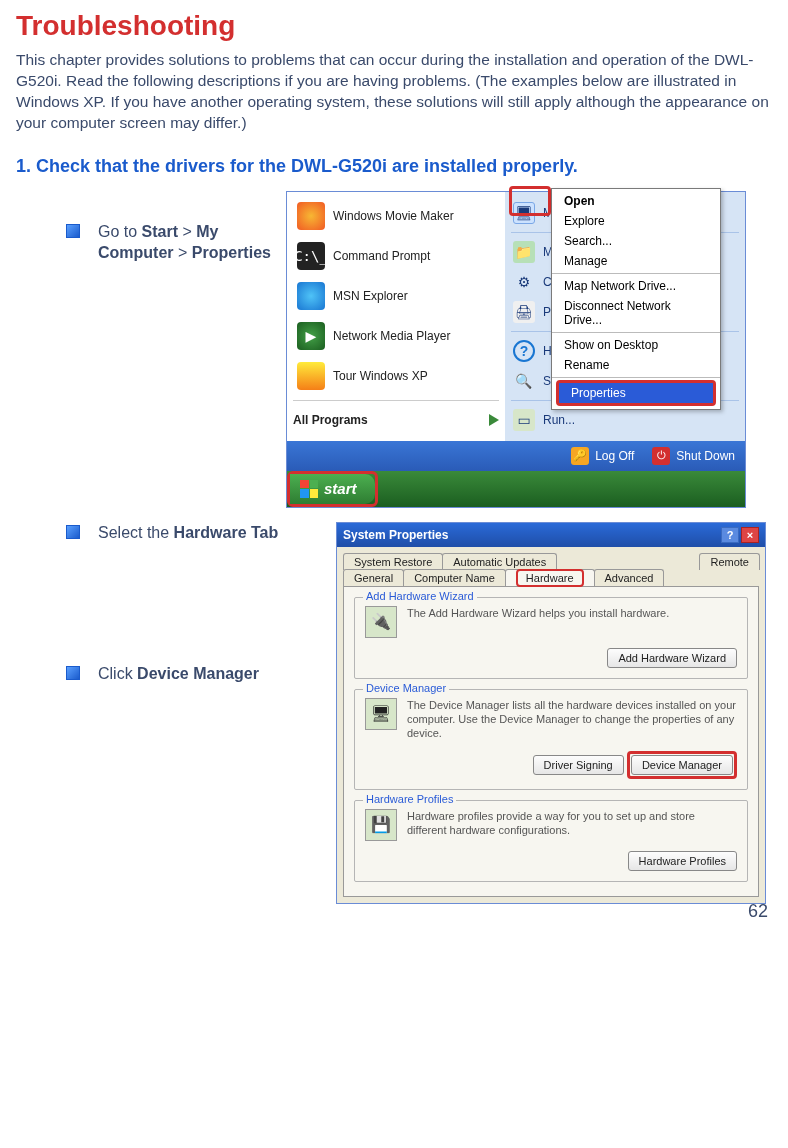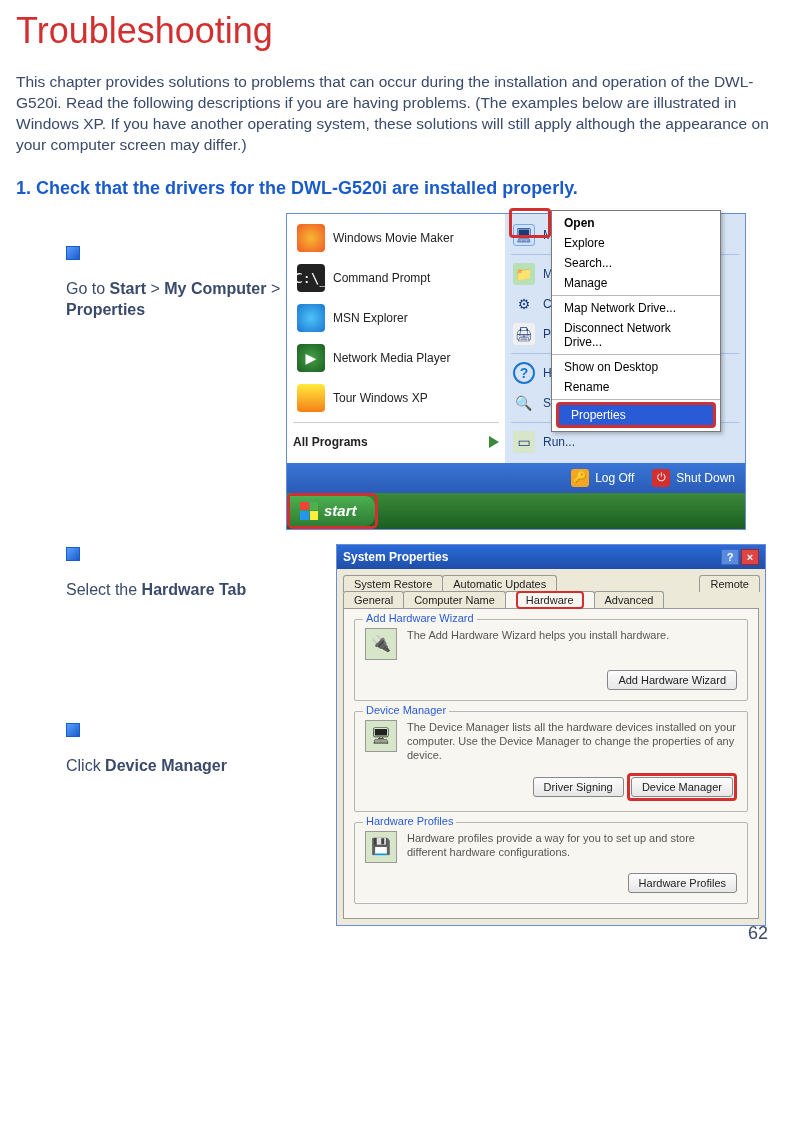--- a/index.html
+++ b/index.html
@@ -6,23 +6,23 @@
   body {
     font-family: Arial, Helvetica, sans-serif;
     width: 788px;
     background: #fff;
     color: #333;
     padding: 10px 16px 10px 16px;
     position: relative;
   }
   h1 {
     color: #d32f2f;
-    font-size: 36px;
-    font-weight: normal;
-    margin-bottom: 20px;
+    font-size: 28px;
+    font-weight: bold;
+    margin-bottom: 8px;
   }
   .intro {
     color: #3a4a6b;
     font-size: 15.5px;
     line-height: 1.35;
     margin-bottom: 22px;
   }
   h2.step-title {
     color: #1a5bcc;
     font-size: 18px;
@@ -37,21 +37,20 @@
   .instr-col {
     width: 270px;
     padding-left: 50px;
     padding-top: 30px;
   }
   .instr-col.narrow { padding-top: 0; }
   .bullet-row {
     display: flex;
     align-items: flex-start;
     gap: 18px;
-    flex-direction: column;
   }
   .bullet-sq {
     width: 14px; height: 14px;
     background: linear-gradient(135deg,#5aa0ff,#1a5bcc);
     border: 1px solid #1a5bcc;
     flex-shrink: 0;
     margin-top: 3px;
   }
   .instr-text {
     color: #3a4a6b;

